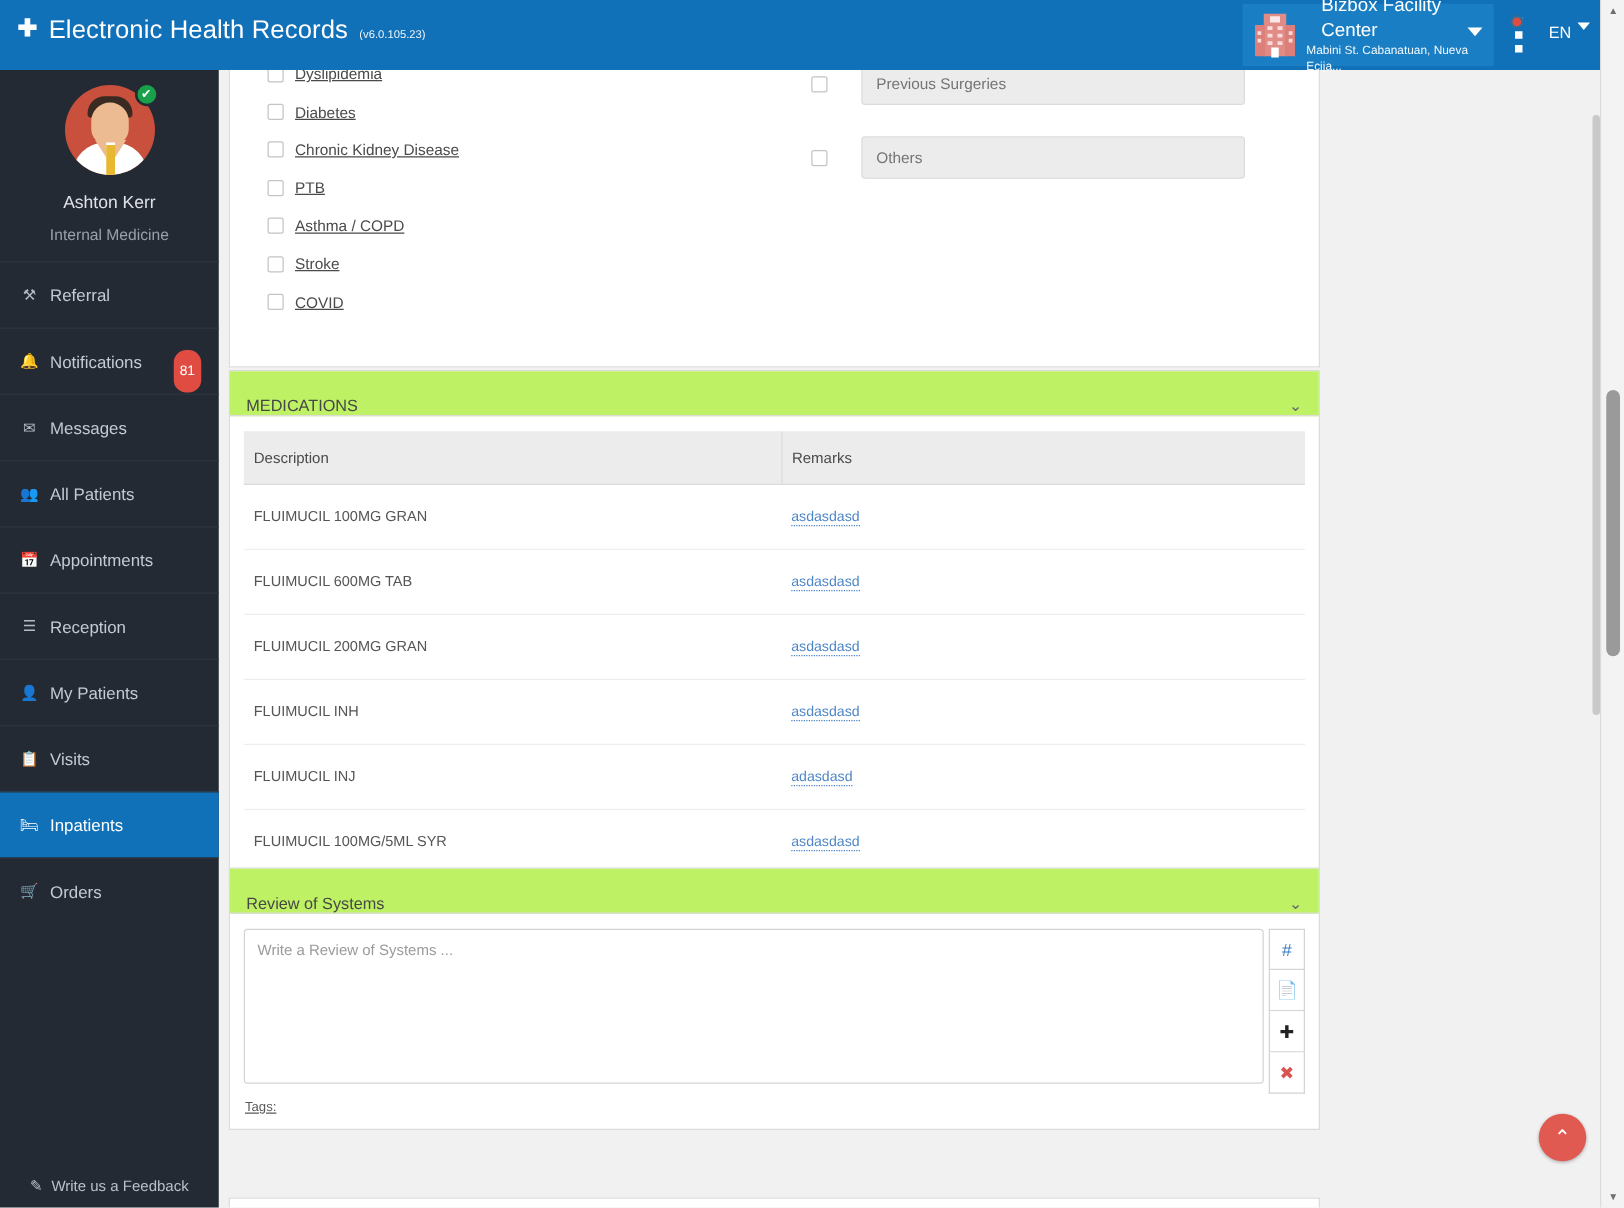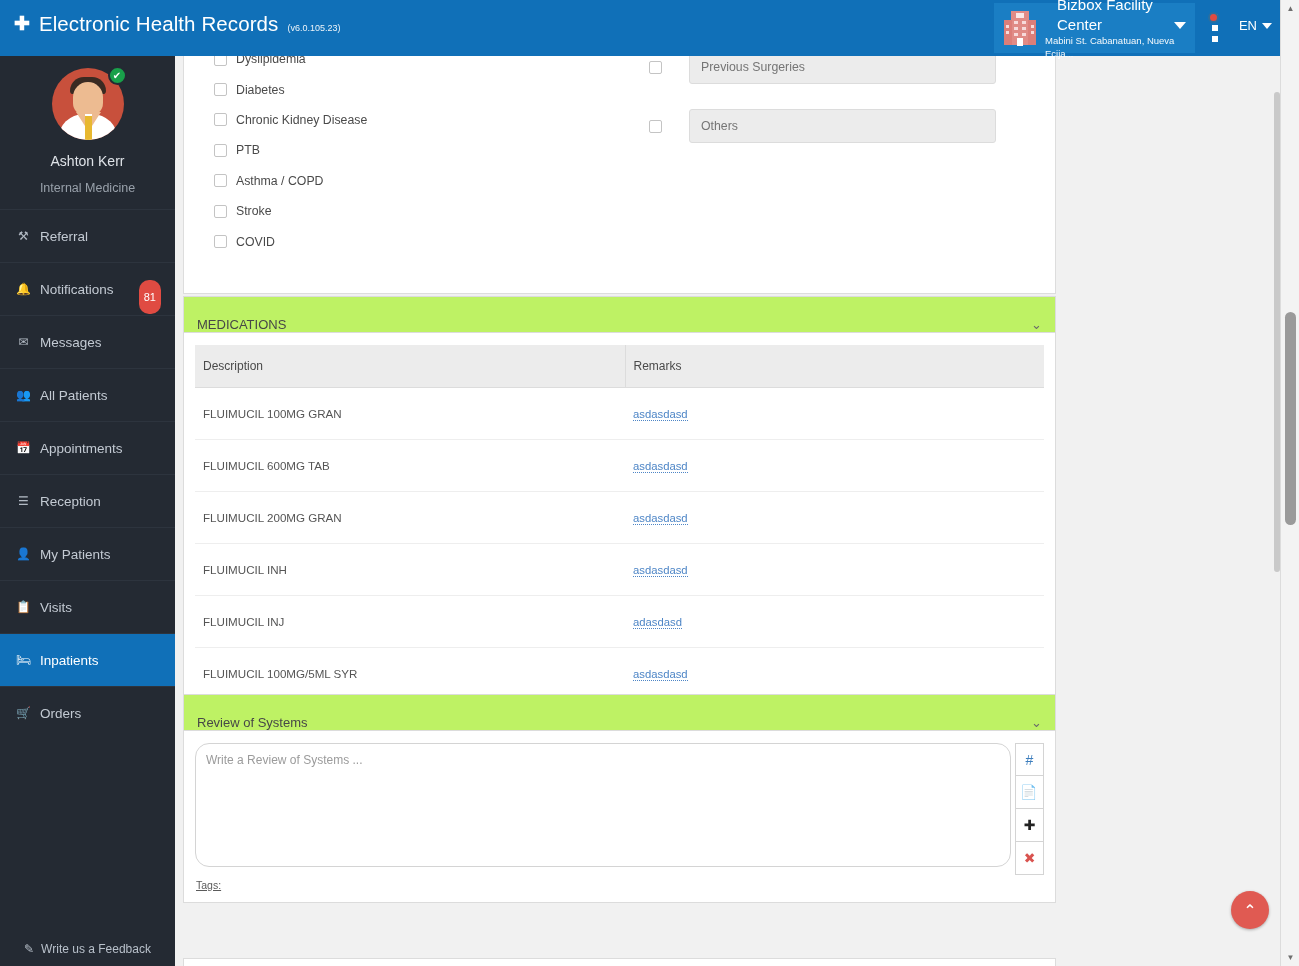--- a/index.html
+++ b/index.html
@@ -44,21 +44,21 @@
     position: absolute; right: 57px; top: 14px; width: 16px; height: 28px;
     display: flex; flex-direction: column; align-items: center; justify-content: space-between;
   }
   #hdr-more i { display: block; width: 6px; height: 6px; background: #fff; }
   #hdr-more .dot-red {
     position: absolute; top: -2px; left: 1px; width: 11px; height: 11px;
     border-radius: 50%; background: #e04b42; border: 2px solid #2a6fa0;
   }
   #lang {
     position: absolute; right: 8px; top: 18px; color: #fff; font-size: 13px;
-    display: flex; align-items: center; gap: 5px;
+    display: flex; align-items: flex-start; gap: 5px;
   }
   #lang .lcaret {
     width: 0; height: 0; border-left: 5px solid transparent; border-right: 5px solid transparent;
     border-top: 6px solid #fff;
   }
 
   
   #sidebar {
     position: absolute; left: 0; top: 46px; width: 175px; height: 920px;
     background: #242a33; z-index: 30;
@@ -120,21 +120,21 @@
   
   #histcard {
     position: absolute; left: 8px; top: -2px; width: 873px; height: 250px;
     background: #fff; border: 1px solid #ddd; border-top: none; overflow: hidden;
   }
   .cbrow { display: flex; align-items: center; height: 30.4px; padding-left: 30px; }
   .cbox {
     width: 13px; height: 13px; flex: 0 0 13px; border: 1px solid #c4c4c4;
     border-radius: 2px; background: #fff; margin-right: 9px; cursor: pointer;
   }
-  .cblabel { font-size: 12.3px; color: #4a4a4a; }
+  .cblabel { font-size: 12.3px; color: #4a4a4a; text-decoration: underline; }
 
   #rightfields { position: absolute; left: 465px; top: 6px; width: 400px; }
   .rfrow { display: flex; align-items: center; margin-bottom: 25px; }
   .rfrow .cbox { margin-right: 12px; }
   .rfinput {
     width: 307px; height: 34px; background: #ececec; border: 1px solid #dcdcdc;
     border-radius: 3px; font-size: 12.3px; color: #8e8e8e; padding: 0 11px;
     font-family: "Liberation Sans", sans-serif;
     margin-left: 15px;
   }
@@ -161,21 +161,21 @@
     border-bottom: 1px solid #eee;
   }
   table.meds tbody tr:last-child td { border-bottom: none; }
   table.meds tbody td.rem a {
     color: #4d85c6; font-size: 11.3px; text-decoration: none;
     border-bottom: 1px dotted #4d85c6; cursor: pointer;
   }
 
   
   #ros-area {
-    width: 816px; height: 124px; border: 1px solid #d4d4d4; border-radius: 14px;
+    width: 816px; height: 124px; border: 1px solid #d4d4d4; border-radius: 3px;
     padding: 9px 10px; font-size: 12px; color: #9b9b9b; resize: none;
     font-family: "Liberation Sans", sans-serif; background: #fff;
   }
   #ros-area::placeholder { color: #9b9b9b; }
   #ros-tools { position: absolute; right: 11px; top: 48px; width: 29px; }
   .tbtn {
     width: 29px; height: 33px; border: 1px solid #d4d4d4; border-top: none;
     background: #fff; display: flex; align-items: center; justify-content: center;
     font-size: 14px; cursor: pointer;
   }

